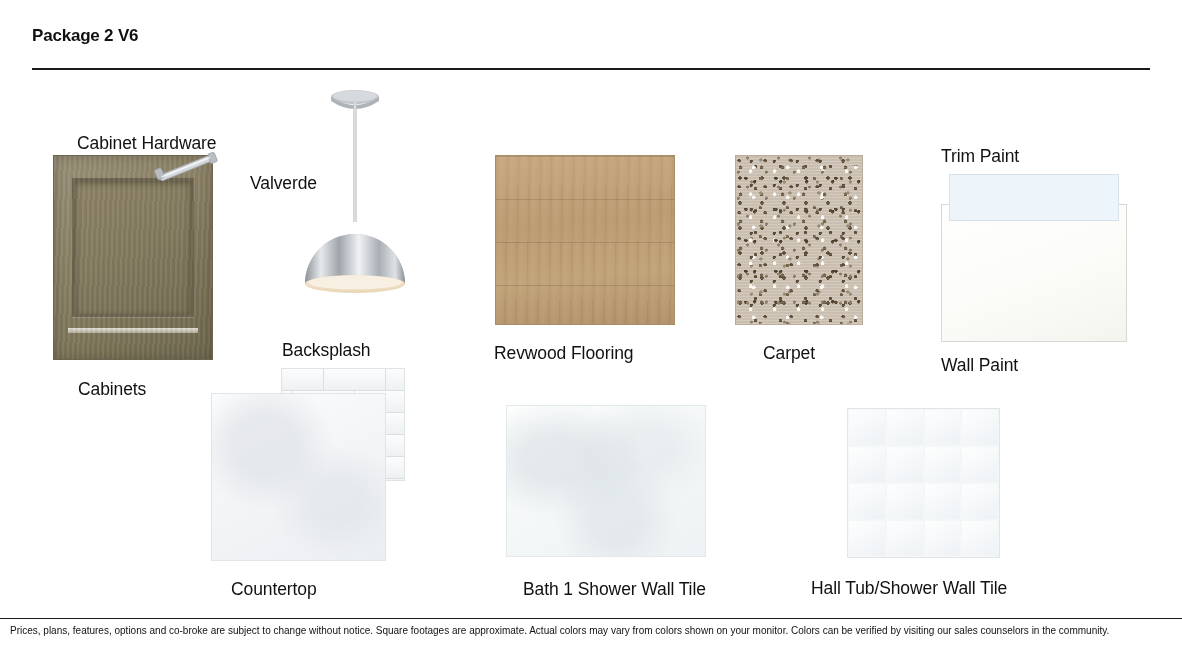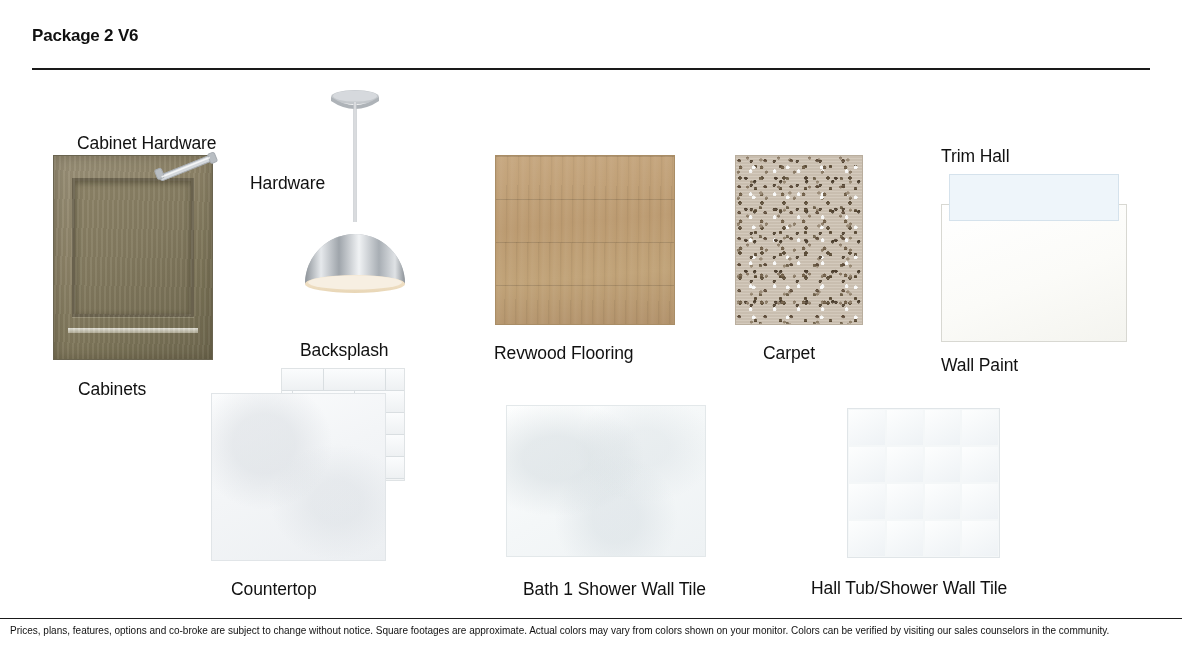--- a/index.html
+++ b/index.html
@@ -329,34 +329,34 @@
         <linearGradient id="mouthGrad" x1="0" y1="0" x2="0" y2="1">
           <stop offset="0%" stop-color="#f6e7cf"></stop>
           <stop offset="100%" stop-color="#e8d6b6"></stop>
         </linearGradient>
       </defs>
       <ellipse cx="60" cy="196" rx="50" ry="9" fill="url(#mouthGrad)"></ellipse>
       <ellipse cx="60" cy="194.5" rx="47" ry="7" fill="#f7efe2"></ellipse>
     </svg>
   </div>
 
-  <div class="caption" style="left:250px; top:173px;">Hardware</div>
+  <div class="caption" style="left:250px; top:173px;">Valverde</div>
 
   <div class="flooring"></div>
   <div class="caption" style="left:494px; top:343px;">Revwood Flooring</div>
 
   <div class="carpet"></div>
   <div class="caption" style="left:763px; top:343px;">Carpet</div>
 
-  <div class="caption" style="left:941px; top:146px;">Trim Hall</div>
+  <div class="caption" style="left:941px; top:146px;">Trim Paint</div>
   <div class="wall-paint"></div>
   <div class="trim-paint"></div>
   <div class="caption" style="left:941px; top:355px;">Wall Paint</div>
 
-  <div class="caption" style="left:300px; top:340px;">Backsplash</div>
+  <div class="caption" style="left:282px; top:340px;">Backsplash</div>
   <div class="backsplash">
     <div class="bs-row" style="top:0px;">
       <div class="bs-tile" style="left:0px;"></div>
         <div class="bs-tile" style="left:62px;"></div>
       <div class="bs-tile" style="left:124px;"></div>
     </div>
     <div class="bs-row" style="top:22px;">
       <div class="bs-tile" style="left:31px;"></div>
         <div class="bs-tile" style="left:93px;"></div>
       <div class="bs-tile" style="left:-31px;"></div>

